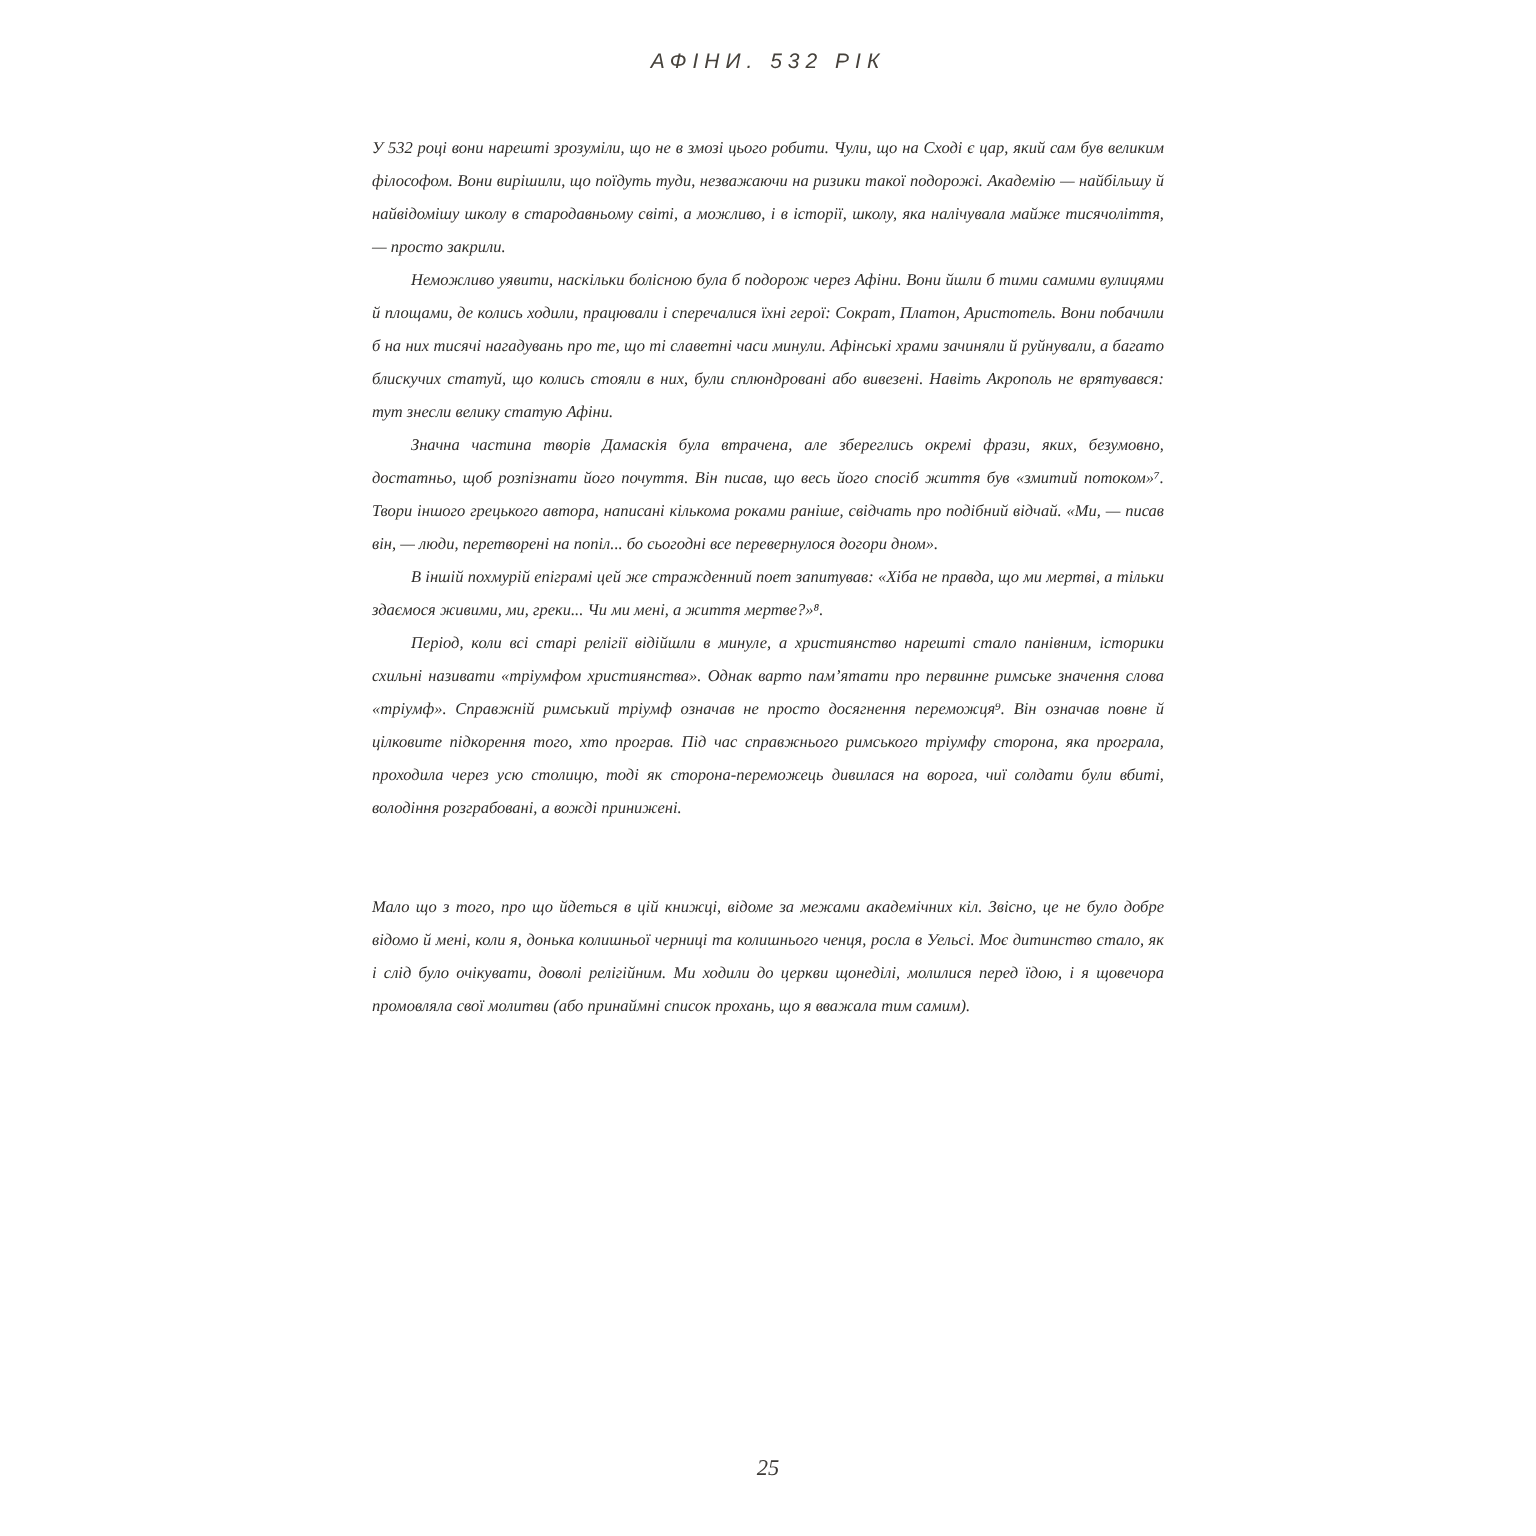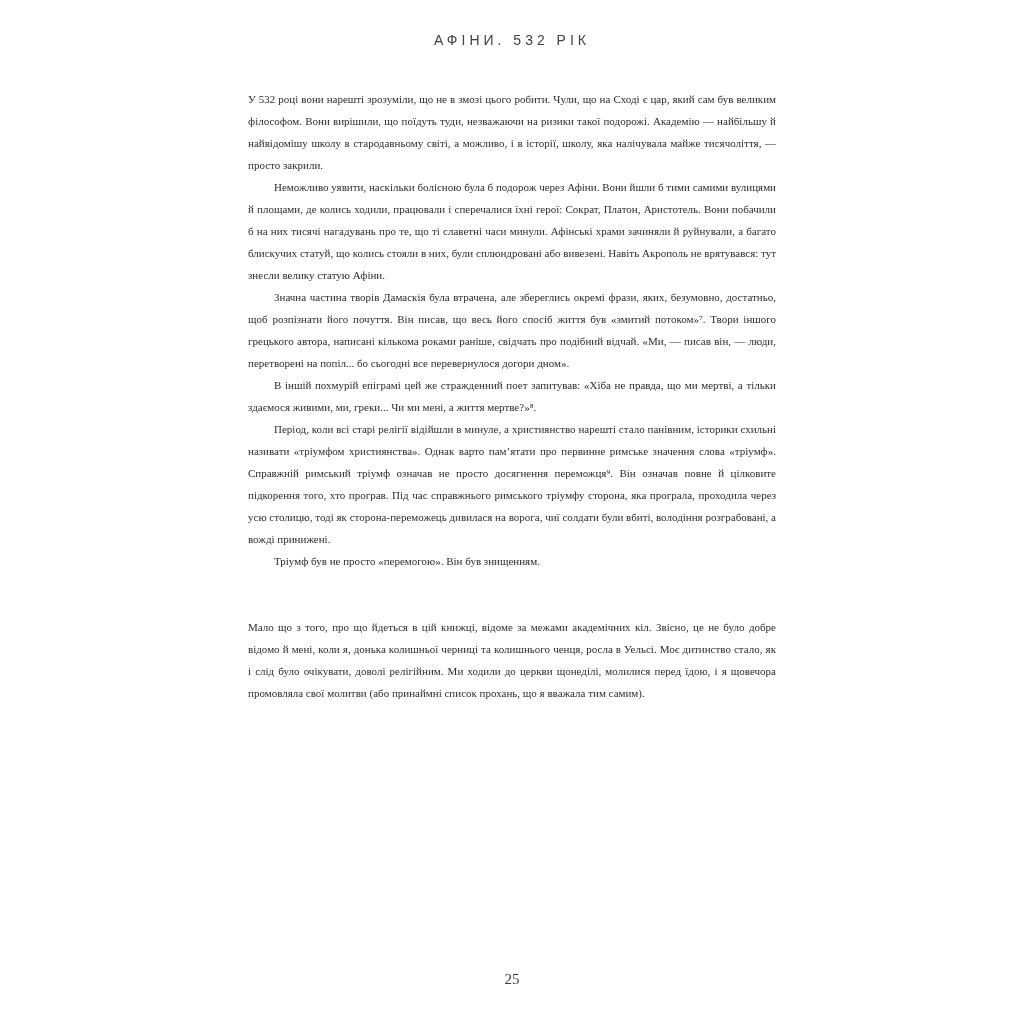--- a/index.html
+++ b/index.html
@@ -1,15 +1,15 @@
 <!DOCTYPE html>
 <html lang="uk"><head>
 <meta charset="utf-8">
 <style>
-  * { margin: 0; padding: 0; box-sizing: border-box; }
+  * { margin: 0; padding: 0; box-sizing: border-box; font-style: italic; }
   html, body {
     width: 1024px;
     height: 1024px;
     background: #ffffff;
   }
   .page {
     position: relative;
     width: 1024px;
     height: 1024px;
     background: #ffffff;
@@ -65,21 +65,20 @@
     <p class="para">У 532 році вони нарешті зрозуміли, що не в змозі цього робити. Чули, що на Сході є цар, який сам був великим філософом. Вони вирішили, що поїдуть туди, незважаючи на ризики такої подорожі. Академію — найбільшу й найвідомішу школу в стародавньому світі, а можливо, і в історії, школу, яка налічувала майже тисячоліття, — просто закрили.</p>
 
     <p class="para indent">Неможливо уявити, наскільки болісною була б подорож через Афіни. Вони йшли б тими самими вулицями й площами, де колись ходили, працювали і сперечалися їхні герої: Сократ, Платон, Аристотель. Вони побачили б на них тисячі нагадувань про те, що ті славетні часи минули. Афінські храми зачиняли й руйнували, а багато блискучих статуй, що колись стояли в них, були сплюндровані або вивезені. Навіть Акрополь не врятувався: тут знесли велику статую Афіни.</p>
 
     <p class="para indent">Значна частина творів Дамаскія була втрачена, але збереглись окремі фрази, яких, безумовно, достатньо, щоб розпізнати його почуття. Він писав, що весь його спосіб життя був «змитий потоком»⁷. Твори іншого грецького автора, написані кількома роками раніше, свідчать про подібний відчай. «Ми, — писав він, — люди, перетворені на попіл... бо сьогодні все перевернулося догори дном».</p>
 
     <p class="para indent">В іншій похмурій епіграмі цей же стражденний поет запитував: «Хіба не правда, що ми мертві, а тільки здаємося живими, ми, греки... Чи ми мені, а життя мертве?»⁸.</p>
 
     <p class="para indent">Період, коли всі старі релігії відійшли в минуле, а християнство нарешті стало панівним, історики схильні називати «тріумфом християнства». Однак варто пам’ятати про первинне римське значення слова «тріумф». Справжній римський тріумф означав не просто досягнення переможця⁹. Він означав повне й цілковите підкорення того, хто програв. Під час справжнього римського тріумфу сторона, яка програла, проходила через усю столицю, тоді як сторона-переможець дивилася на ворога, чиї солдати були вбиті, володіння розграбовані, а вожді принижені.</p>
 
-    <p class="para indent">Тріумф був не просто «перемогою». Він був знищенням.</p>
 
     <div class="section-break"></div>
 
     <p class="para">Мало що з того, про що йдеться в цій книжці, відоме за межами академічних кіл. Звісно, це не було добре відомо й мені, коли я, донька колишньої черниці та колишнього ченця, росла в Уельсі. Моє дитинство стало, як і слід було очікувати, доволі релігійним. Ми ходили до церкви щонеділі, молилися перед їдою, і я щовечора промовляла свої молитви (або принаймні список прохань, що я вважала тим самим).</p>
 
   </div>
 
   <div class="page-number">25</div>
 
 </div>

